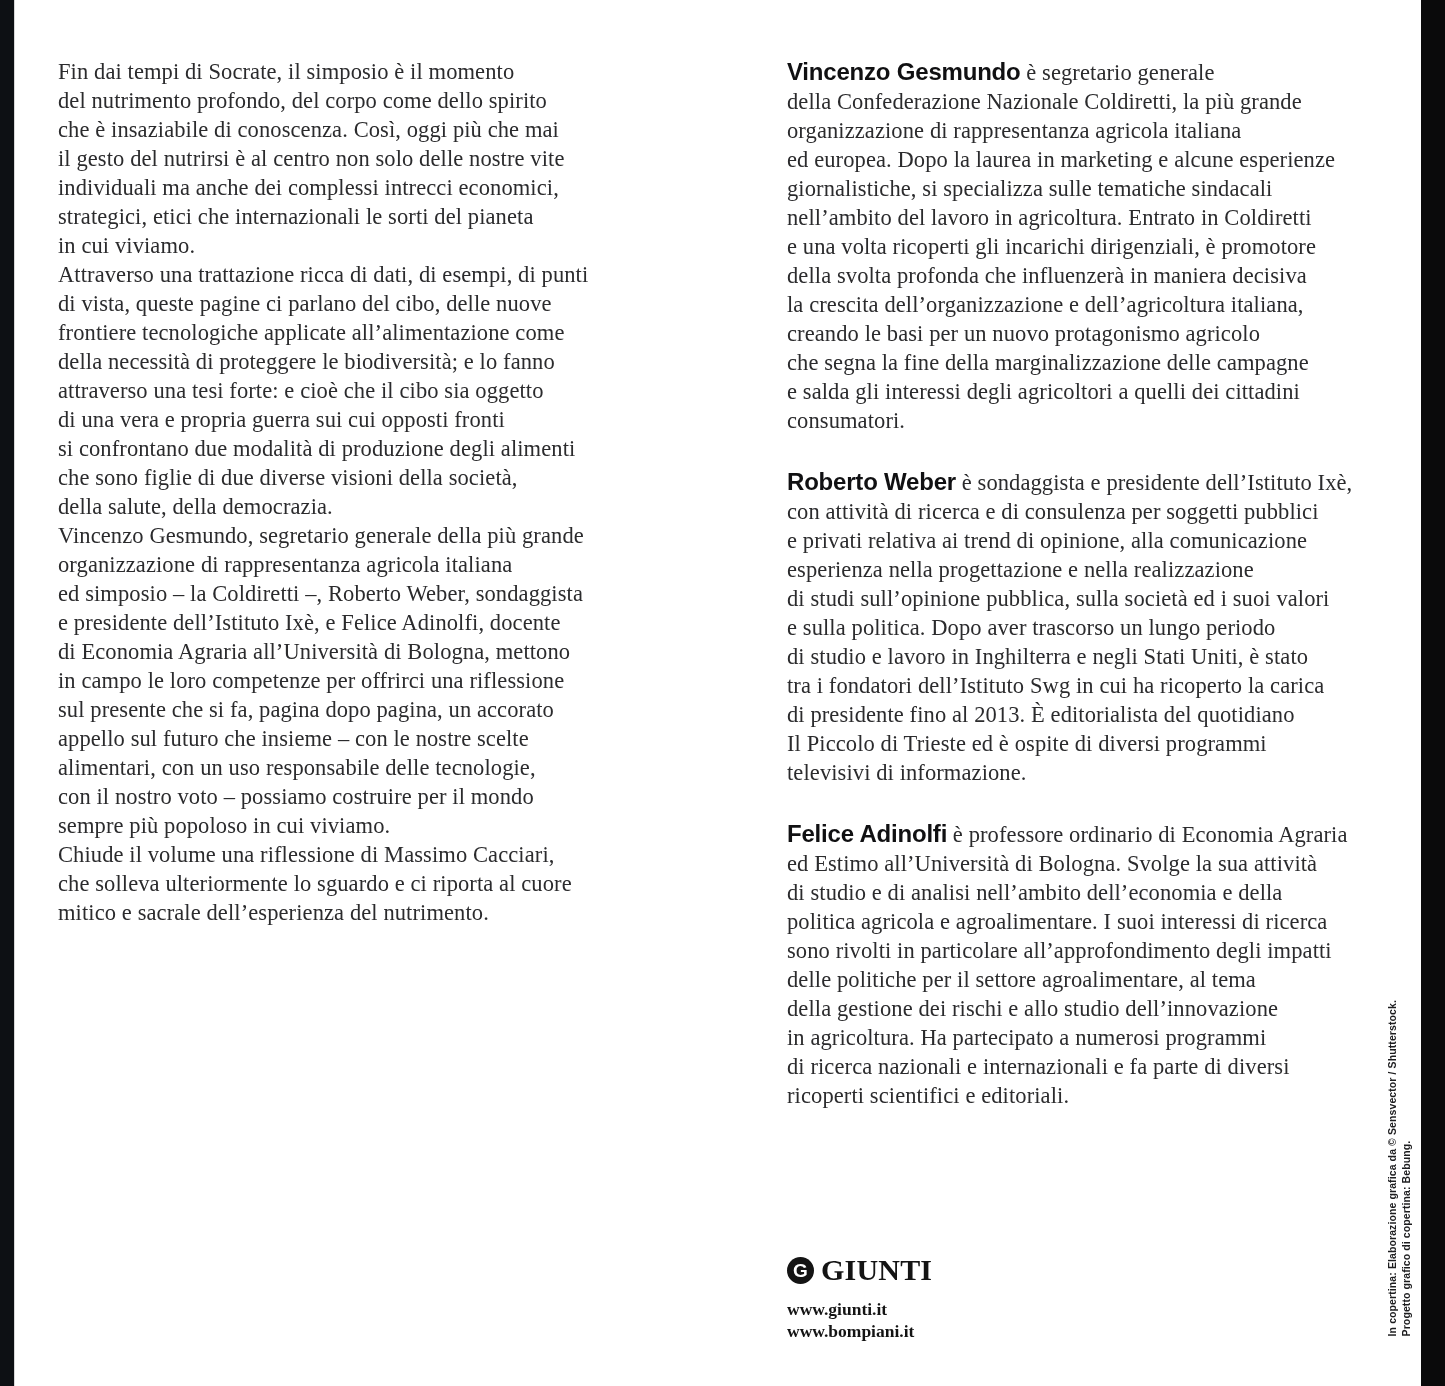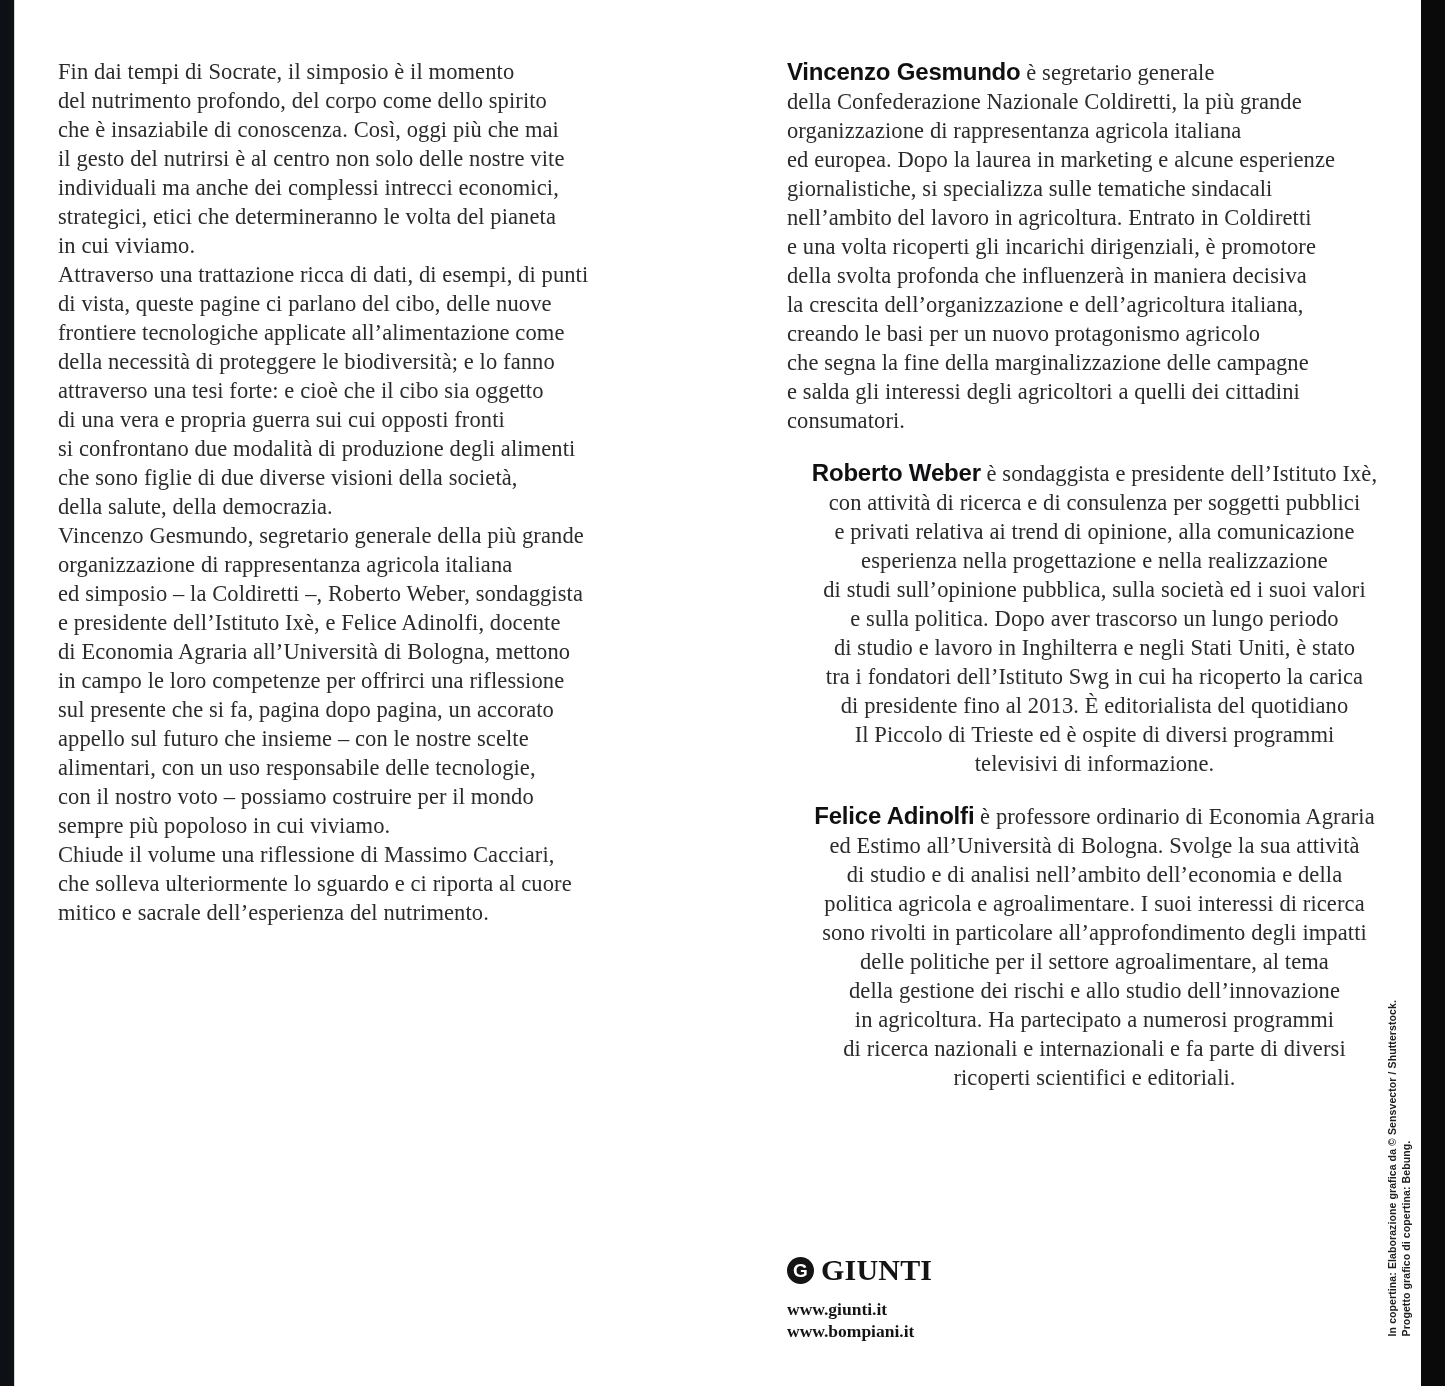--- a/index.html
+++ b/index.html
@@ -43,21 +43,21 @@
   .col-right { left: 787px; width: 615px; }
   .line { white-space: nowrap; }
   .it { }
   .bold-name {
     font-family: "Liberation Sans", sans-serif;
     font-weight: 700;
     font-size: 24px;
     letter-spacing: -0.2px;
     color: #101012;
   }
-  .paragraph + .paragraph { margin-top: 23px; text-align: center; }
+  .paragraph + .paragraph { margin-top: 32px; }
 
   .publisher-block {
     position: absolute;
     left: 787px;
     top: 1253px;
     color: #141414;
   }
   .logo-row {
     display: flex;
     align-items: center;
@@ -113,21 +113,21 @@
 
   <div class="bar bar-left"></div>
   <div class="bar bar-right"></div>
 
   <div class="col col-left" id="left-col">
       <div class="line"><span>Fin dai tempi di Socrate, il </span><span class="it">simposio</span><span> è il momento</span></div>
       <div class="line"><span>del nutrimento profondo, del corpo come dello spirito</span></div>
       <div class="line"><span>che è insaziabile di conoscenza. Così, oggi più che mai</span></div>
       <div class="line"><span>il gesto del nutrirsi è al centro non solo delle nostre vite</span></div>
       <div class="line"><span>individuali ma anche dei complessi intrecci economici,</span></div>
-      <div class="line"><span>strategici, etici che determineranno le volta del pianeta</span></div>
+      <div class="line"><span>strategici, etici che internazionali le sorti del pianeta</span></div>
       <div class="line"><span>in cui viviamo.</span></div>
       <div class="line"><span>Attraverso una trattazione ricca di dati, di esempi, di punti</span></div>
       <div class="line"><span>di vista, queste pagine ci parlano del cibo, delle nuove</span></div>
       <div class="line"><span>frontiere tecnologiche applicate all’alimentazione come</span></div>
       <div class="line"><span>della necessità di proteggere le biodiversità; e lo fanno</span></div>
       <div class="line"><span>attraverso una tesi forte: e cioè che il cibo sia oggetto</span></div>
       <div class="line"><span>di una vera e propria </span><span class="it">guerra</span><span> sui cui opposti fronti</span></div>
       <div class="line"><span>si confrontano due modalità di produzione degli alimenti</span></div>
       <div class="line"><span>che sono figlie di due diverse visioni della società,</span></div>
       <div class="line"><span>della salute, della democrazia.</span></div>

